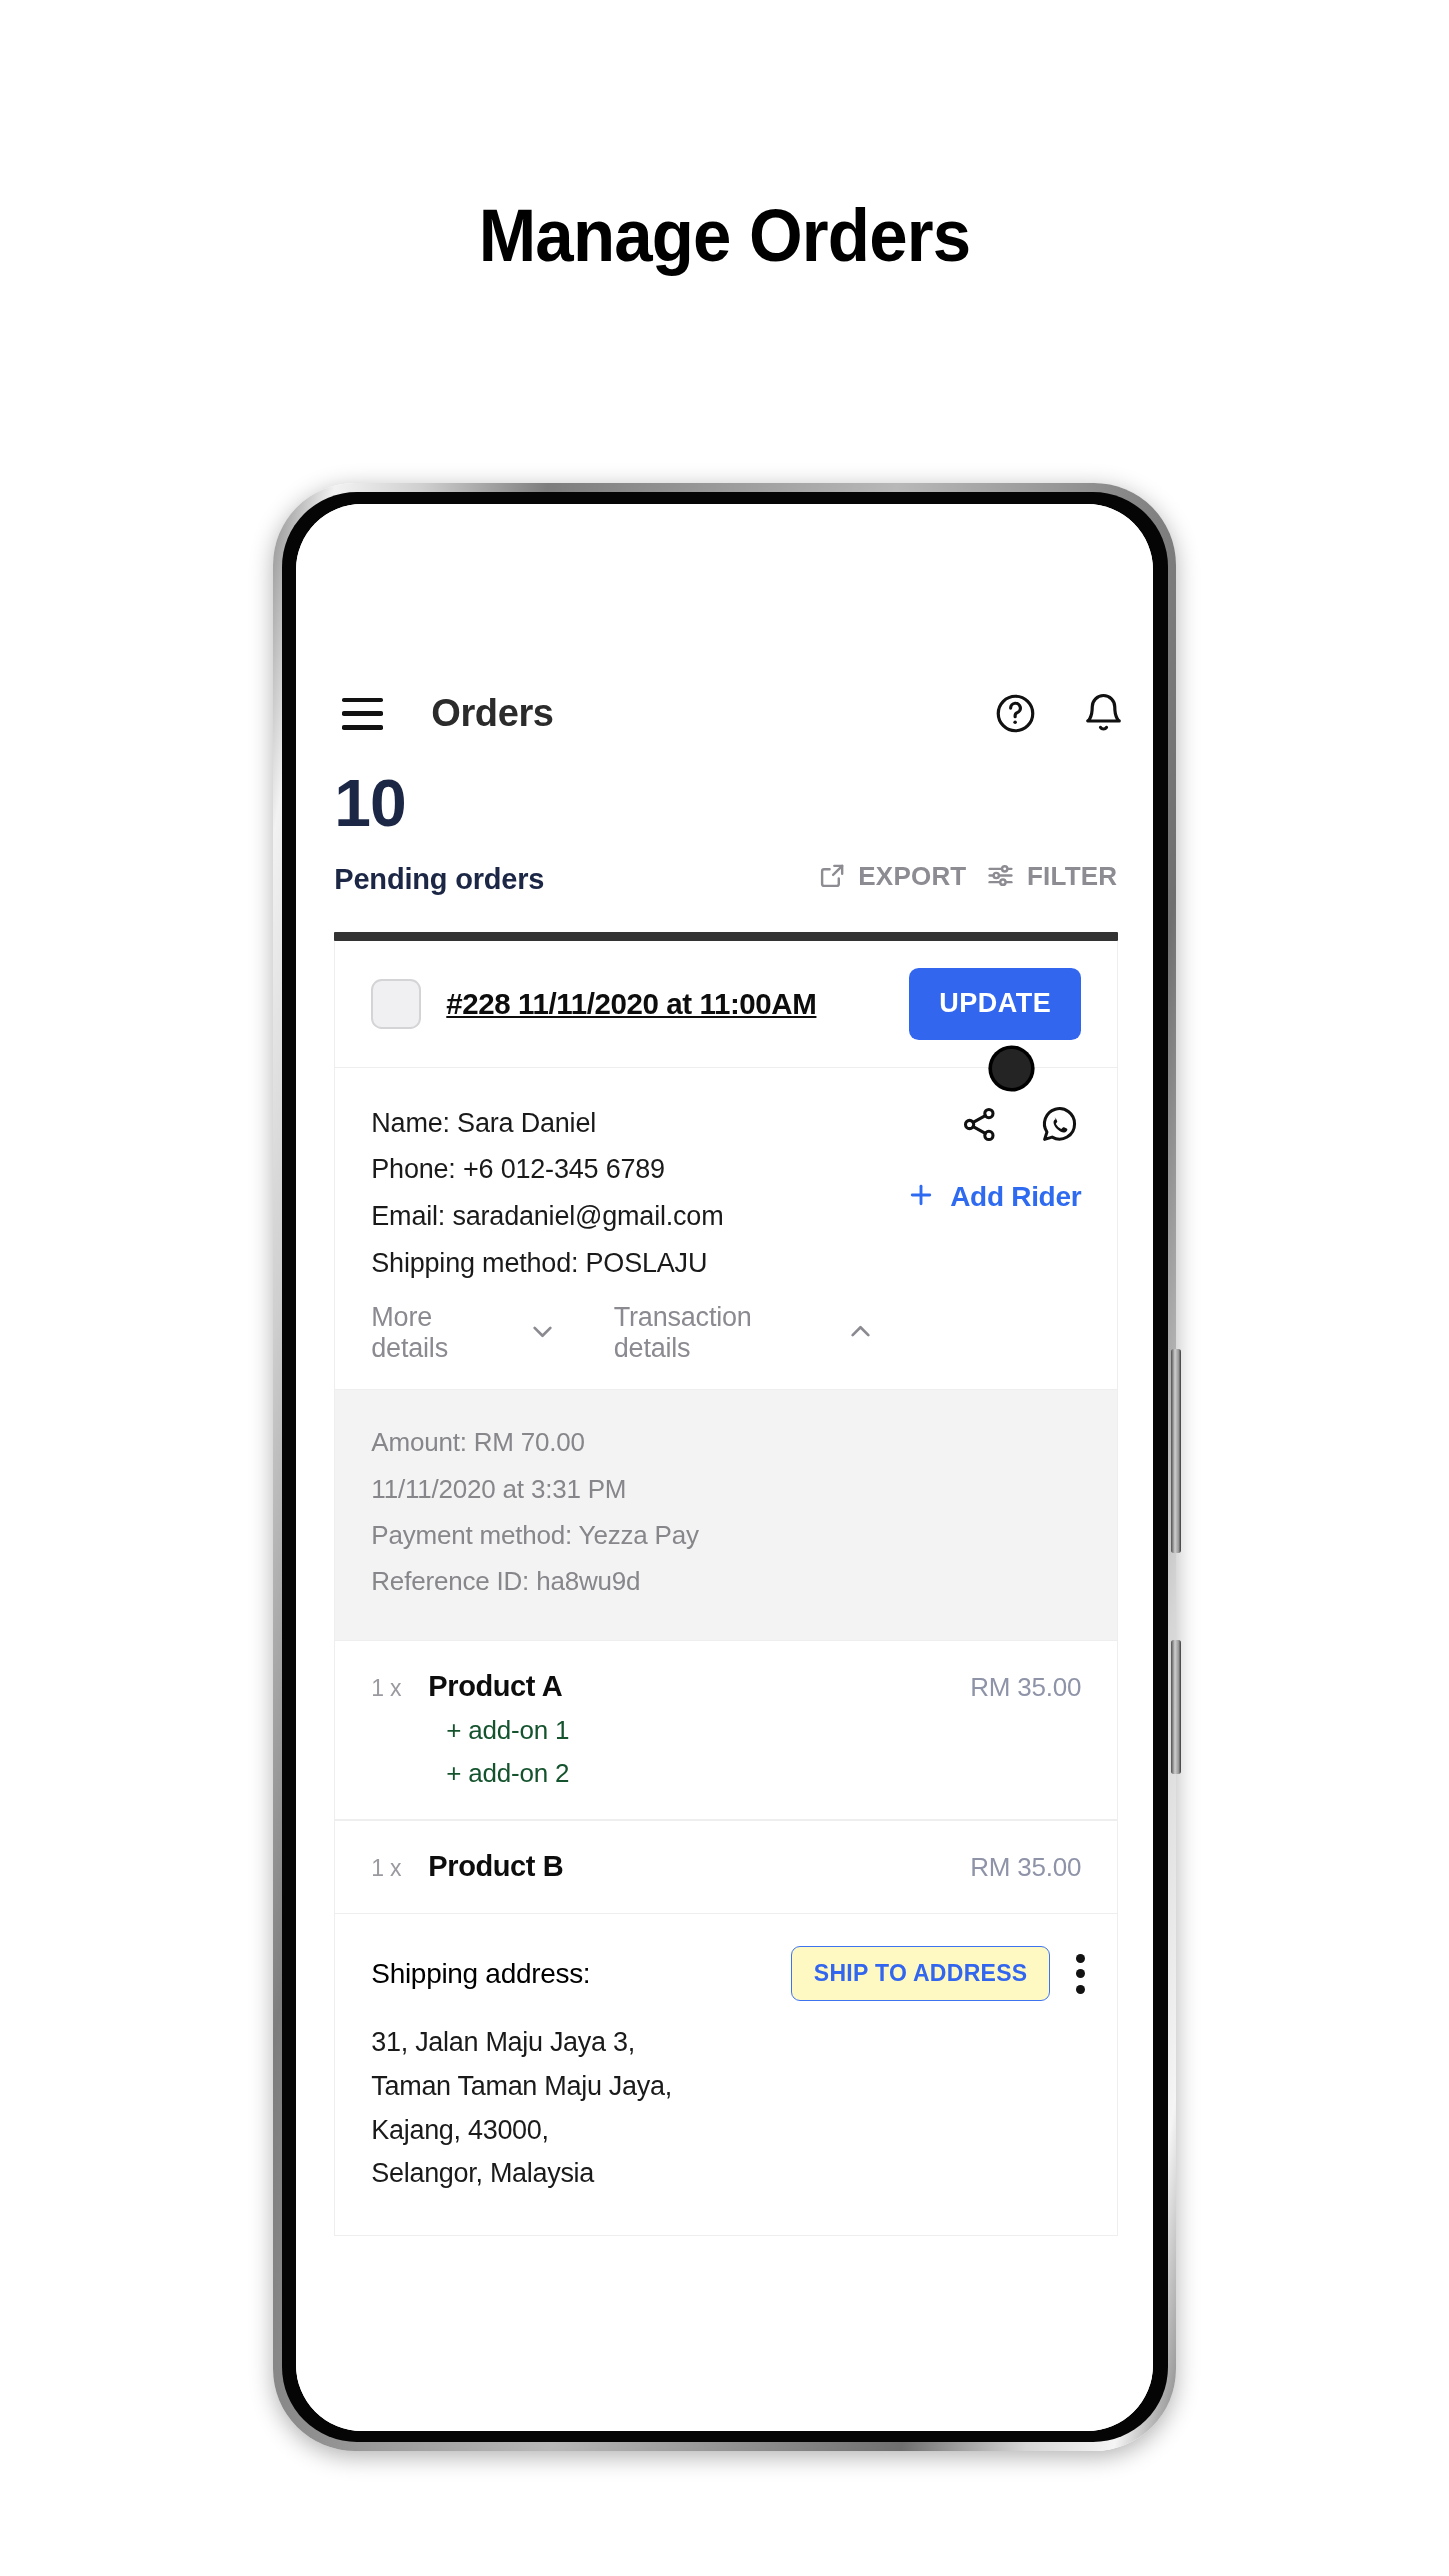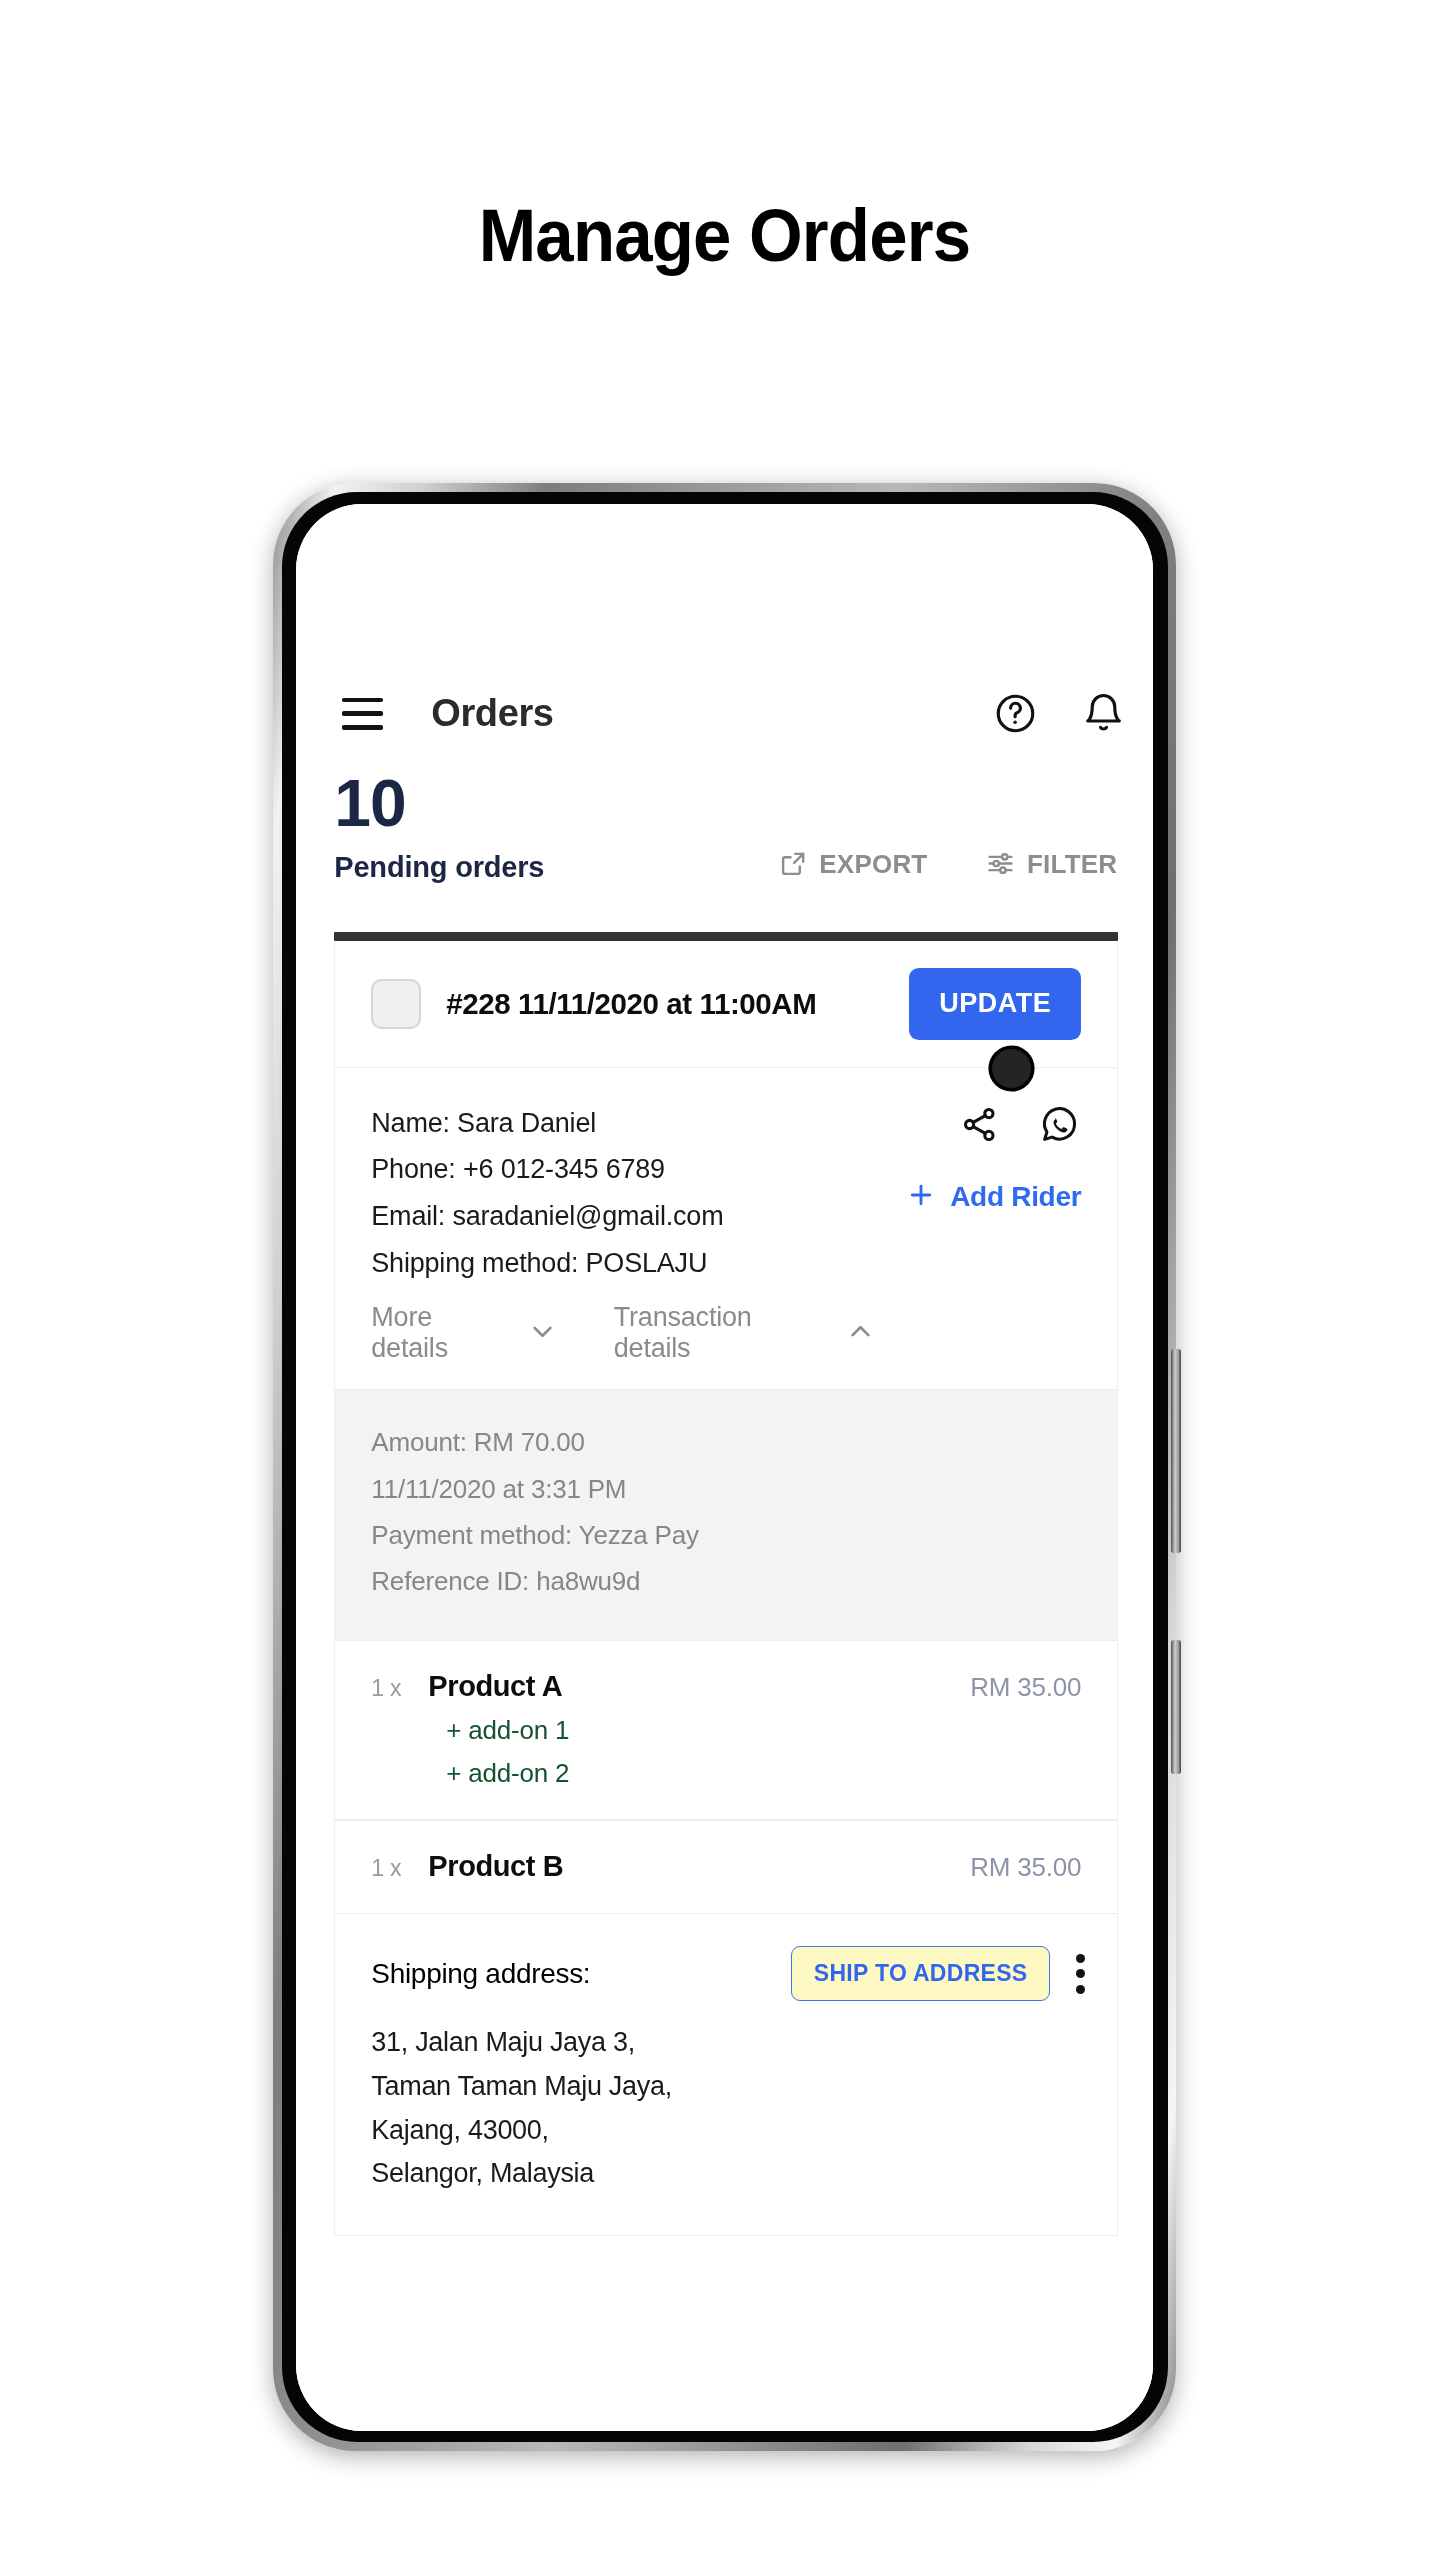--- a/index.html
+++ b/index.html
@@ -193,22 +193,23 @@
   #pending-label {
     font-size: 29px;
     font-weight: bold;
     color: #1c2746;
     letter-spacing: -0.2px;
   }
 
   #summary-actions {
     display: flex;
     align-items: center;
-    gap: 59px;
+    gap: 20px;
     padding-bottom: 3.6px;
+    margin-top: 12px;
   }
 
   .summary-action {
     display: flex;
     align-items: center;
     gap: 11.6px;
     cursor: pointer;
   }
   .summary-action .lbl {
     font-size: 26px;
@@ -259,20 +260,21 @@
     cursor: pointer;
   }
 
   #order-id {
     margin-left: 25px;
     font-size: 29.5px;
     font-weight: bold;
     color: #0d0d0d;
     letter-spacing: -0.4px;
     white-space: nowrap;
+    text-decoration: underline;
   }
 
   #update-button {
     margin-left: auto;
     background: #3366ef;
     color: #ffffff;
     border: none;
     border-radius: 9.8px;
     padding: 0 30px;
     height: 72px;

